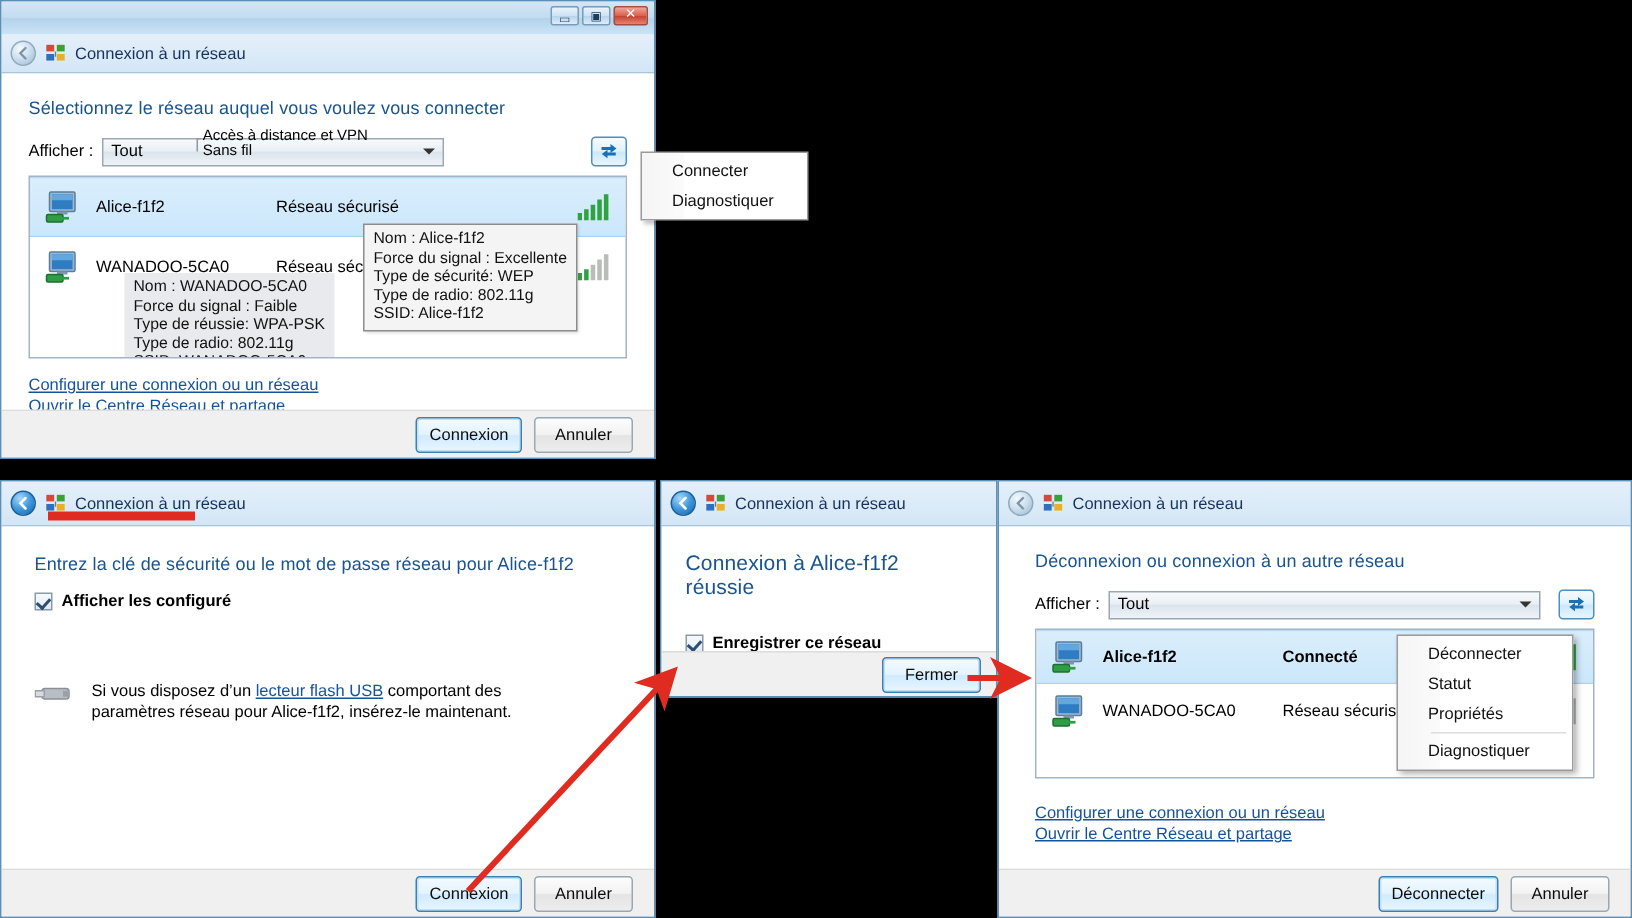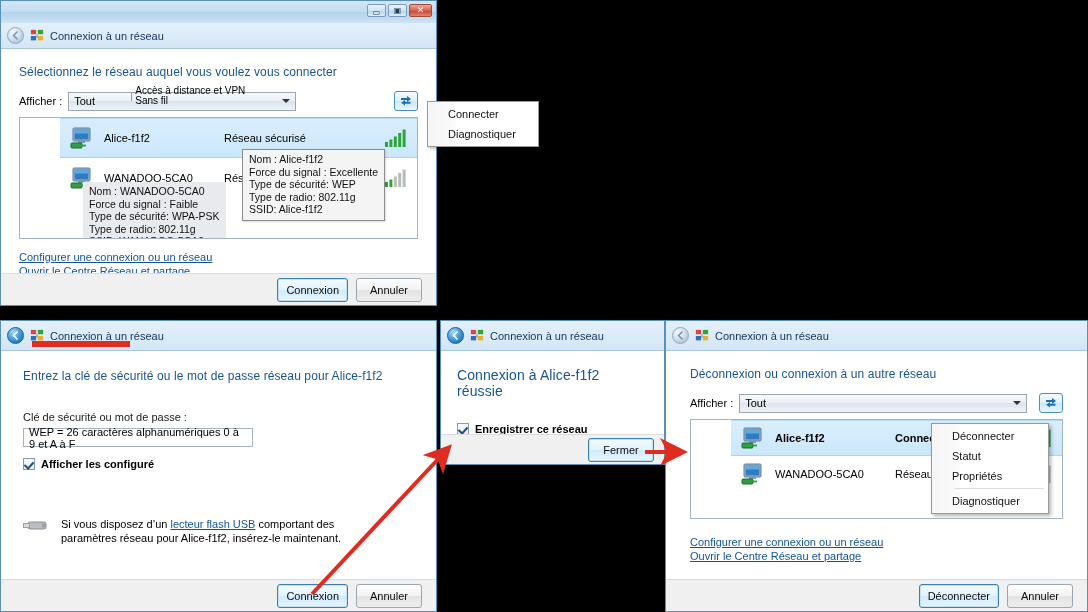--- a/index.html
+++ b/index.html
@@ -148,21 +148,20 @@
     display:flex;align-items:center;justify-content:center;
     margin-left:auto;
   }
 
   
   .netlist {
     border:1px solid #a3b5c4;
     background:#fff;
     position:relative;
     overflow:hidden;
-    padding-left:40px;
   }
   .netrow {
     display:flex; align-items:center;
     height:40px;
     padding:0 4px 0 10px;
     position:relative;
   }
   .netrow.selected {
     background:linear-gradient(to bottom,#daeefc 0%,#cbe7fb 100%);
     border-top:1px solid #b5dcf5;
@@ -354,21 +353,21 @@
           <rect x="4.4" y="10.5" width="3" height="7.5" fill="#2fa33f"></rect>
           <rect x="8.8" y="7.5" width="3" height="10.5" fill="#b7bdb8"></rect>
           <rect x="13.2" y="4" width="3" height="14" fill="#b7bdb8"></rect>
           <rect x="17.6" y="0.5" width="3" height="17.5" fill="#b7bdb8"></rect>
         </svg>
       </div>
 
       <div class="tooltip plain" style="left:63px; top:64px;">
         <div>Nom : WANADOO-5CA0</div>
         <div>Force du signal : Faible</div>
-        <div>Type de sécurité: WPA-PSK</div>
+        <div>Type de réussie: WPA-PSK</div>
         <div>Type de radio: 802.11g</div>
         <div>SSID: WANADOO-5CA0</div>
       </div>
 
       <div class="tooltip" style="left:222px; top:31px;">
         <div>Nom : Alice-f1f2</div>
         <div>Force du signal : Excellente</div>
         <div>Type de sécurité: WEP</div>
         <div>Type de radio: 802.11g</div>
         <div>SSID: Alice-f1f2</div>
@@ -406,26 +405,20 @@
       <rect x="1" y="8" width="6" height="5" fill="#2f6fc0"></rect>
         <rect x="9" y="8" width="6" height="5" fill="#e8b028"></rect>
       <path d="M8 6 L8 10" stroke="#777" stroke-width="1"></path>
     </svg>
     <span class="nav-title">Connexion à un réseau</span>
   </div>
 
   <div class="body-area" style="padding:0 22px;">
     <h1 class="page-heading" style="margin-top:18px;">Entrez la clé de sécurité ou le mot de passe réseau pour Alice-f1f2</h1>
 
-    <div style="margin-top:28px;">
-      <div class="sub-text">Clé de sécurité ou mot de passe :</div>
-      <div class="textinput" style="margin-top:5px;">
-        <span>WEP = 26 caractères alphanumériques 0 à 9 et A à F</span>
-      </div>
-    </div>
 
     <div class="cbrow" style="margin-top:11px;">
       <span class="cbox checked"></span>
       <span class="cblabel">Afficher les configuré</span>
     </div>
 
     <div class="usbnote" style="margin-top:46px;">
       <svg width="28" height="14" viewBox="0 0 28 14" style="flex:0 0 auto;margin-top:2px;">
         <rect x="5" y="3" width="18" height="7" rx="2" fill="#b9bec4" stroke="#8b9096"></rect>
         <rect x="0.5" y="4.5" width="6" height="4" fill="#d8dade" stroke="#9aa0a6"></rect>

